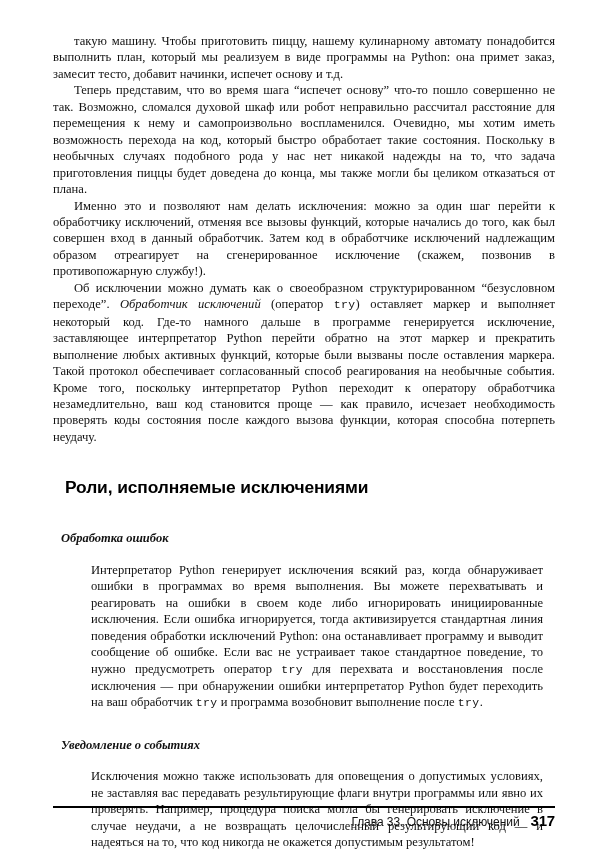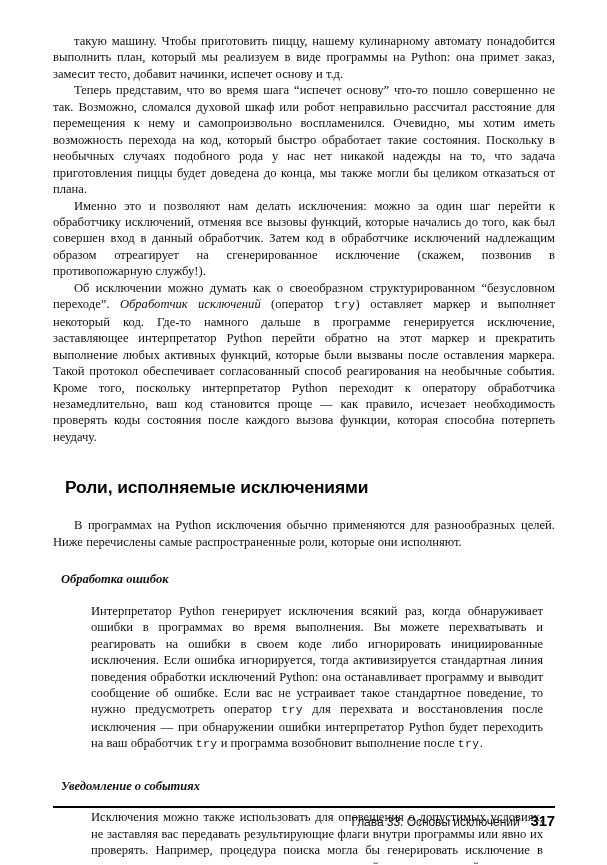--- a/index.html
+++ b/index.html
@@ -130,21 +130,20 @@
     <p class="body-par">такую машину. Чтобы приготовить пиццу, нашему кулинарному автомату понадобится выполнить план, который мы реализуем в виде программы на Python: она примет заказ, замесит тесто, добавит начинки, испечет основу и т.д.</p>
 
     <p class="body-par">Теперь представим, что во время шага “испечет основу” что-то пошло совершенно не так. Возможно, сломался духовой шкаф или робот неправильно рассчитал расстояние для перемещения к нему и самопроизвольно воспламенился. Очевидно, мы хотим иметь возможность перехода на код, который быстро обработает такие состояния. Поскольку в необычных случаях подобного рода у нас нет никакой надежды на то, что задача приготовления пиццы будет доведена до конца, мы также могли бы целиком отказаться от плана.</p>
 
     <p class="body-par">Именно это и позволяют нам делать исключения: можно за один шаг перейти к обработчику исключений, отменяя все вызовы функций, которые начались до того, как был совершен вход в данный обработчик. Затем код в обработчике исключений надлежащим образом отреагирует на сгенерированное исключение (скажем, позвонив в противопожарную службу!).</p>
 
     <p class="body-par"><span>Об исключении можно думать как о своеобразном структурированном “безусловном переходе”. </span><em class="it">Обработчик исключений</em><span> (оператор </span><code class="mono">try</code><span>) оставляет маркер и выполняет некоторый код. Где-то намного дальше в программе генерируется исключение, заставляющее интерпретатор Python перейти обратно на этот маркер и прекратить выполнение любых активных функций, которые были вызваны после оставления маркера. Такой протокол обеспечивает согласованный способ реагирования на необычные события. Кроме того, поскольку интерпретатор Python переходит к оператору обработчика незамедлительно, ваш код становится проще — как правило, исчезает необходимость проверять коды состояния после каждого вызова функции, которая способна потерпеть неудачу.</span></p>
 
     <h2 class="section-heading">Роли, исполняемые исключениями</h2>
 
-    <p class="body-par">В программах на Python исключения обычно применяются для разнообразных целей. Ниже перечислены самые распространенные роли, которые они исполняют.</p>
 
     <p class="def-term">Обработка ошибок</p>
 
     <p class="def-body"><span>Интерпретатор Python генерирует исключения всякий раз, когда обнаруживает ошибки в программах во время выполнения. Вы можете перехватывать и реагировать на ошибки в своем коде либо игнорировать инициированные исключения. Если ошибка игнорируется, тогда активизируется стандартная линия поведения обработки исключений Python: она останавливает программу и выводит сообщение об ошибке. Если вас не устраивает такое стандартное поведение, то нужно предусмотреть оператор </span><code class="mono">try</code><span> для перехвата и восстановления после исключения — при обнаружении ошибки интерпретатор Python будет переходить на ваш обработчик </span><code class="mono">try</code><span> и программа возобновит выполнение после </span><code class="mono">try</code><span>.</span></p>
 
     <p class="def-term">Уведомление о событиях</p>
 
     <p class="def-body">Исключения можно также использовать для оповещения о допустимых условиях, не заставляя вас передавать результирующие флаги внутри программы или явно их проверять. Например, процедура поиска могла бы генерировать исключение в случае неудачи, а не возвращать целочисленный результирующий код — и надеяться на то, что код никогда не окажется допустимым результатом!</p>
 
   </div>

